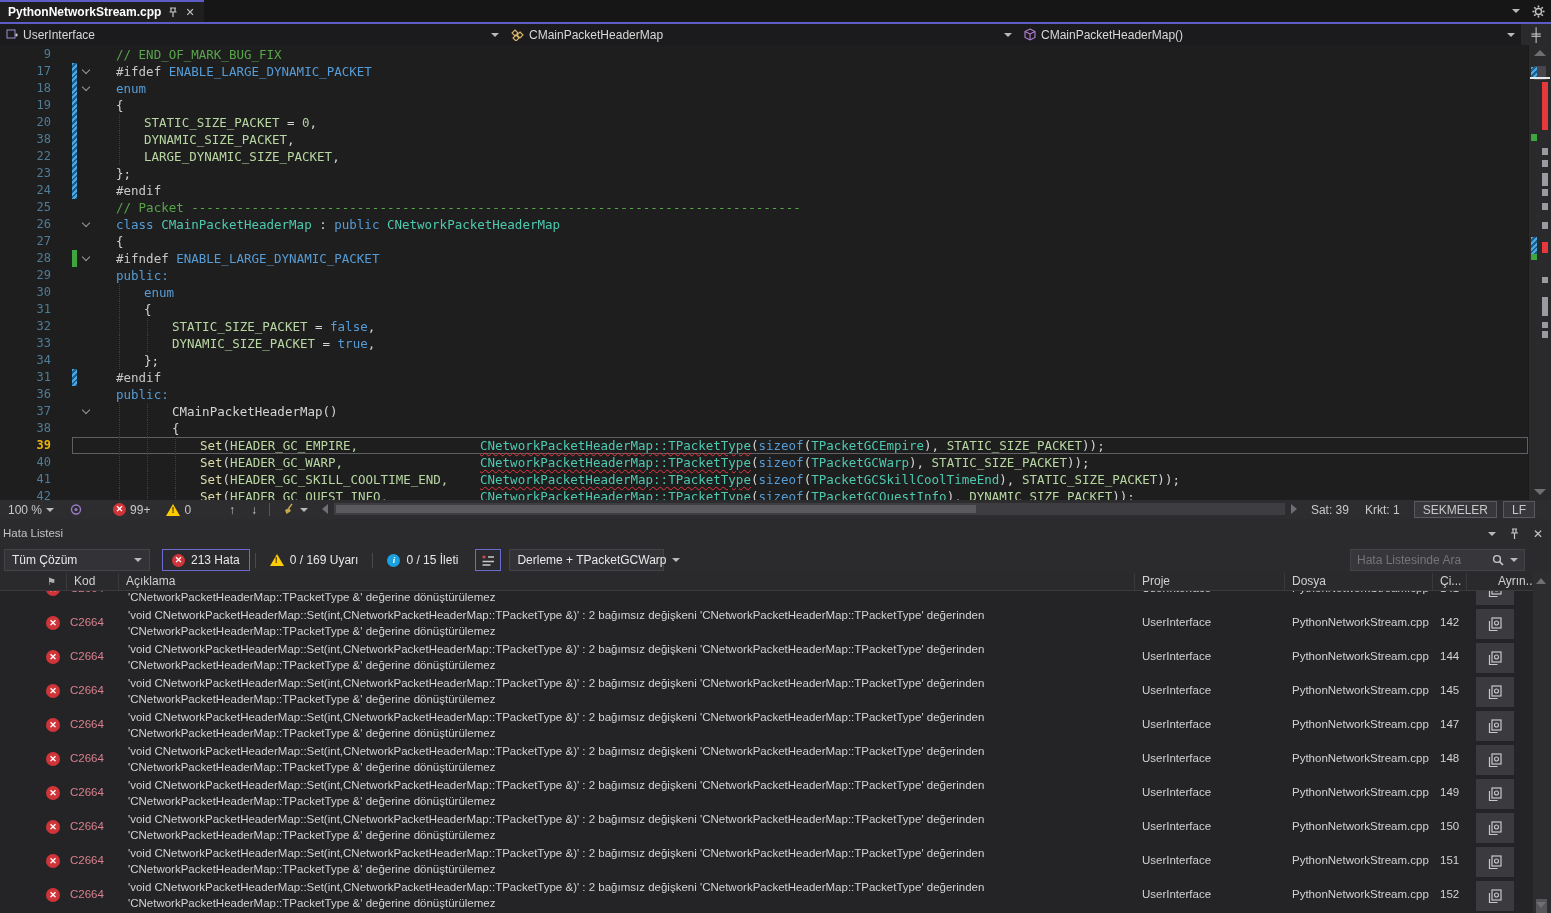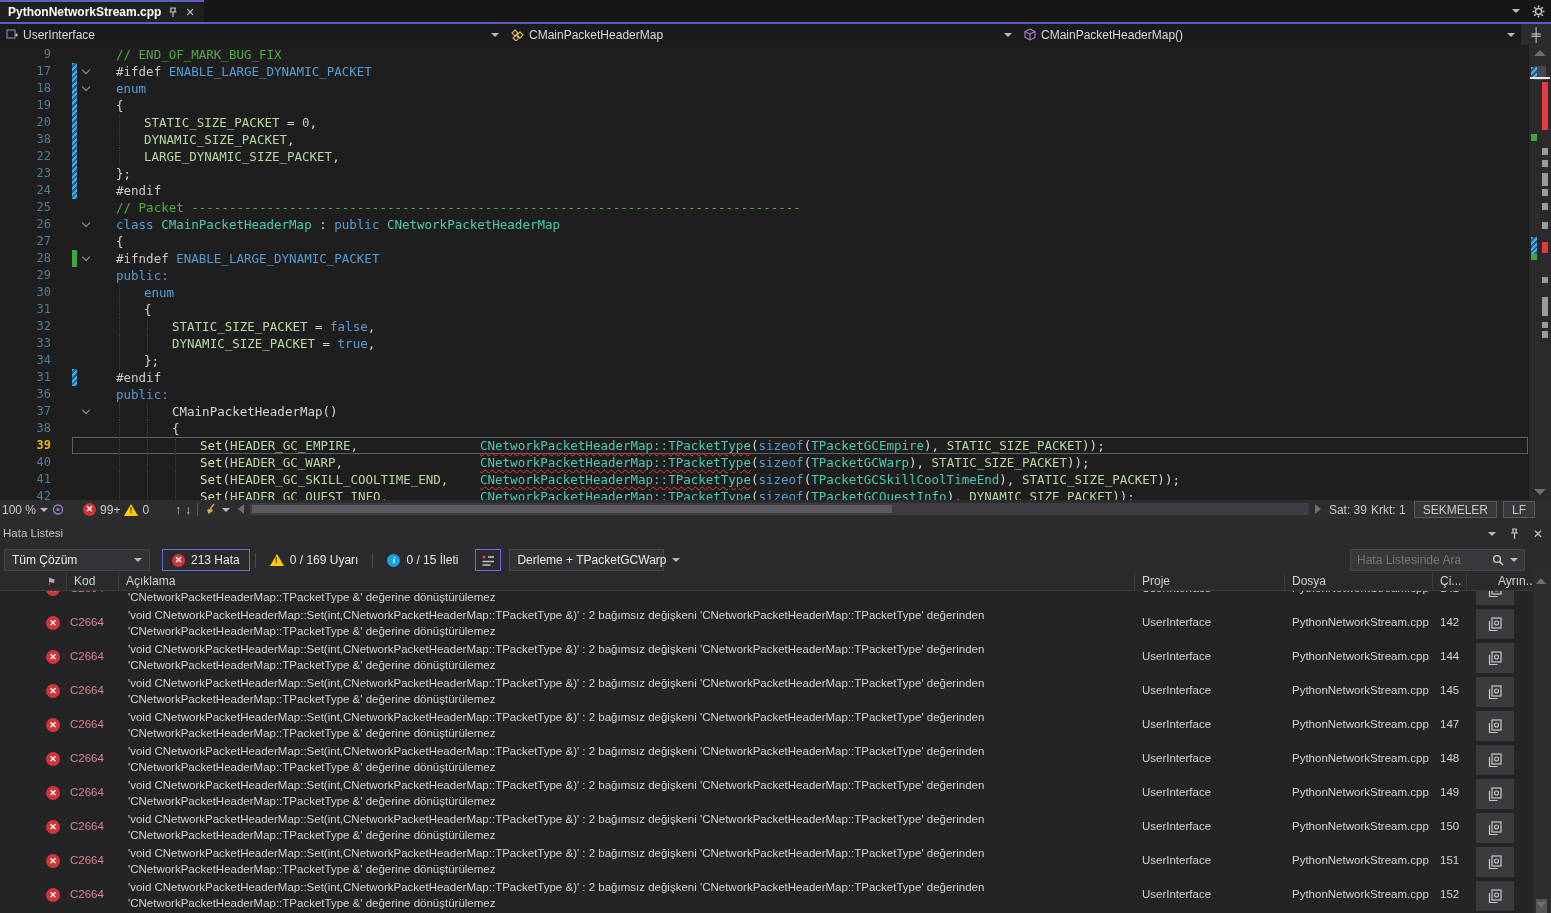--- a/index.html
+++ b/index.html
@@ -59,21 +59,21 @@
   .vmark.full { left:1px; right:1px; }
   .k-change { background:repeating-linear-gradient(135deg,#4da6dd 0 2px,#1b5f8e 2px 4px); }
   .k-saved { background:#3fa63f; }
   .k-error { background:#e5393e; }
   .k-mark { background:#9a9aa0; }
   .k-caret { background:#e8e8e8; }
   .k-thumb { background:#46464c; }
 
   
   .ed-status { position:absolute; top:500px; left:0; right:0; height:19px; background:#2d2d30; display:flex; align-items:center; font-size:12px; color:#c8c8c8; }
-  .es-item { display:flex; align-items:center; gap:4px; padding:0 2px; height:19px; }
+  .es-item { display:flex; align-items:center; gap:4px; padding:0 8px; height:19px; }
   .badge-err { width:13px; height:13px; border-radius:50%; background:#d13438; color:#fff; font-size:9px; line-height:13px; text-align:center; font-weight:bold; }
   .badge-warn { width:0; height:0; border-left:7px solid transparent; border-right:7px solid transparent; border-bottom:12px solid #fc0; position:relative; }
   .badge-warn:after { content:"!"; position:absolute; left:-2px; top:1px; color:#4d3a00; font-size:9px; font-weight:bold; }
   .es-sep { width:1px; height:13px; background:#555; margin:0 4px; }
   .hscroll { flex:1; height:19px; position:relative; margin:0 2px; }
   .hs-arrow { position:absolute; top:4px; width:0; height:0; border-top:5px solid transparent; border-bottom:5px solid transparent; }
   .hs-left { left:4px; border-right:6px solid #6e6e73; }
   .hs-right { right:4px; border-left:6px solid #6e6e73; }
   .hs-track { position:absolute; left:16px; right:16px; top:3px; height:12px; background:#3e3e42; }
   .hs-thumb { position:absolute; left:2px; top:2px; width:640px; height:8px; background:#5a5a5e; }

